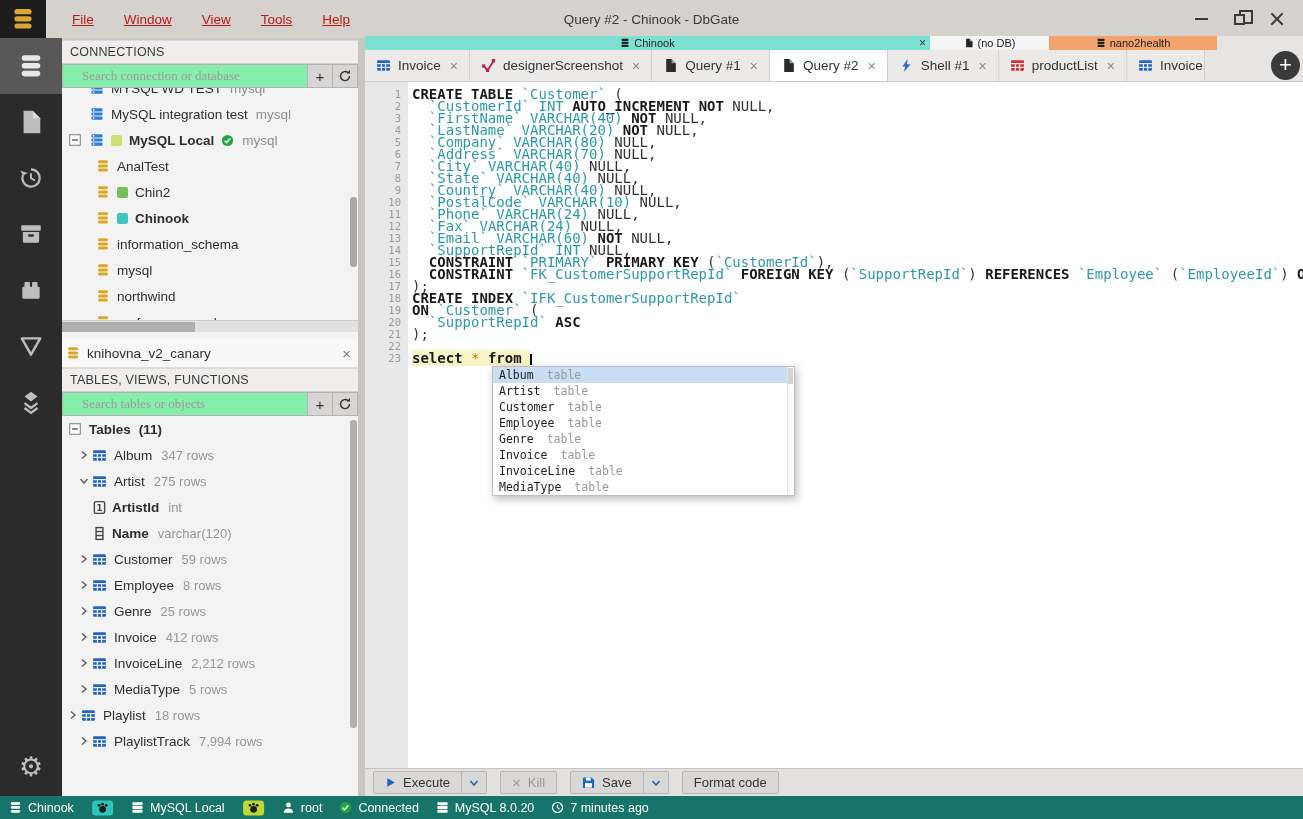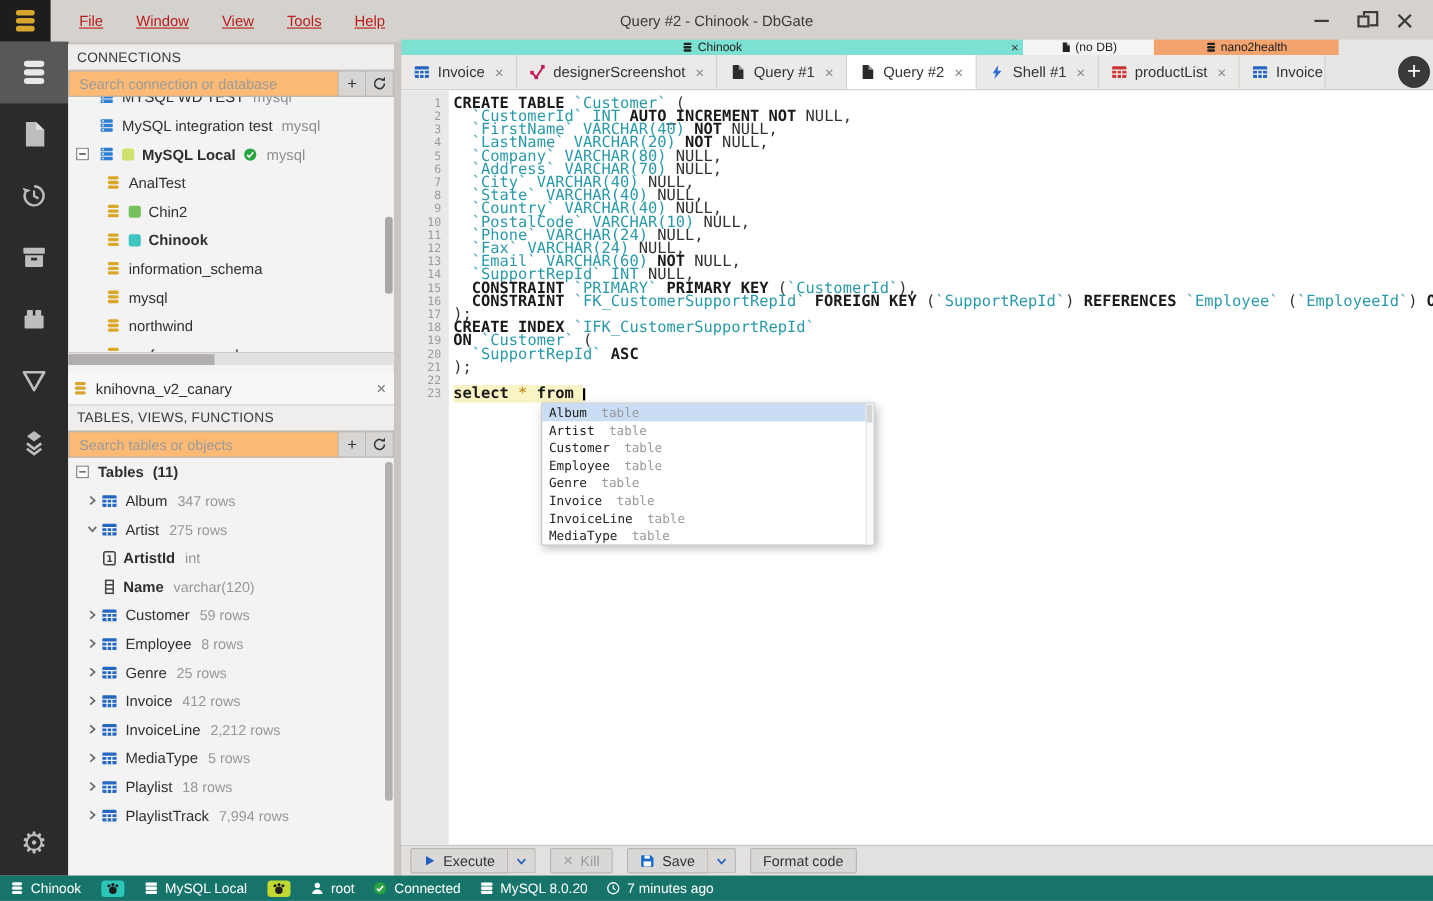--- a/index.html
+++ b/index.html
@@ -26,21 +26,21 @@
   
   .rail { position:absolute; left:0; top:38px; width:62px; height:758px; background:#2b2b2b; display:flex; flex-direction:column; align-items:stretch; }
   .rail-btn { height:56px; display:flex; align-items:center; justify-content:center; }
   .rail-btn.active { background:#585858; }
   .rail-gear { margin-top:auto; height:60px; display:flex; align-items:center; justify-content:center; }
 
   
   .sidebar { position:absolute; left:62px; top:40px; width:296px; height:756px; background:#f3f3f3; display:flex; flex-direction:column; }
   .phead { height:24px; flex:none; background:#efeeed; border-top:1px solid #dcdad8; border-bottom:1px solid #d2d0ce; display:flex; align-items:center; padding-left:8px; font-size:12.5px; font-weight:normal; color:#3a3a3a; letter-spacing:.2px; }
   .srow { height:24px; flex:none; display:flex; }
-  .sinput { flex:1; min-width:0; border:1px solid #b5b3b1; background:#fdba74; font-size:13px; padding:0 9px; color:#333; font-family:Liberation Sans, sans-serif; }
+  .sinput { flex:1; min-width:0; border:1px solid #b5b3b1; background:#86efac; font-size:13px; padding:0 19px; color:#333; font-family:Liberation Serif, serif; }
   .sinput::placeholder { color:#9a9a9a; }
   .sbtn { width:25px; flex:none; border:1px solid #b5b3b1; border-left:none; background:#d8d6d4; font-size:15px; color:#333; display:flex; align-items:center; justify-content:center; padding:0; font-family:"Liberation Sans",sans-serif; }
   .conn-tree { height:244px; flex:none; position:relative; overflow:hidden; }
   .tree-row { height:26px; display:flex; align-items:center; font-size:13.5px; color:#2f2f2f; padding-left:28px; position:relative; white-space:nowrap; }
   .tree-row .expander { position:absolute; left:7px; top:7px; }
   .tree-row.child { padding-left:34px; }
   .tree-row .nm { margin-left:7px; }
   .tree-row .nm.b { font-weight:bold; }
   .tree-row .meta { margin-left:8px; color:#8f8f8f; }
   .tree-row .swatch { width:11px; height:11px; border-radius:2px; margin-left:7px; flex:none; }
@@ -599,21 +599,21 @@
                 <line x1="1" y1="5.3" x2="13" y2="5.3"></line>
                 <line x1="1" y1="8.7" x2="13" y2="8.7"></line>
                 <line x1="5" y1="5.3" x2="5" y2="12"></line>
                 <line x1="9" y1="5.3" x2="9" y2="12"></line>
               </g>
             </svg>
           </span>
           <span class="nm">MediaType</span>
           <span class="cnt">5 rows</span>
         </div>
-        <div class="tbl-row" style="padding-left: 14px; text-align: center;">
+        <div class="tbl-row" style="padding-left: 3px; text-align: center;">
           <span class="chev">
             <svg width="10" height="10" viewBox="0 0 10 10">
               <path d="M3 1.5L7 5 3 8.5" fill="none" stroke="#666" stroke-width="1.5"></path>
             </svg>
           </span>
           <span class="icw">
             <svg width="15" height="15" viewBox="0 0 14 14">
               <rect x="1" y="2" width="12" height="10" rx="1" fill="#2566c0"></rect>
               <g stroke="#fff" stroke-width="1">
                 <line x1="1" y1="5.3" x2="13" y2="5.3"></line>

